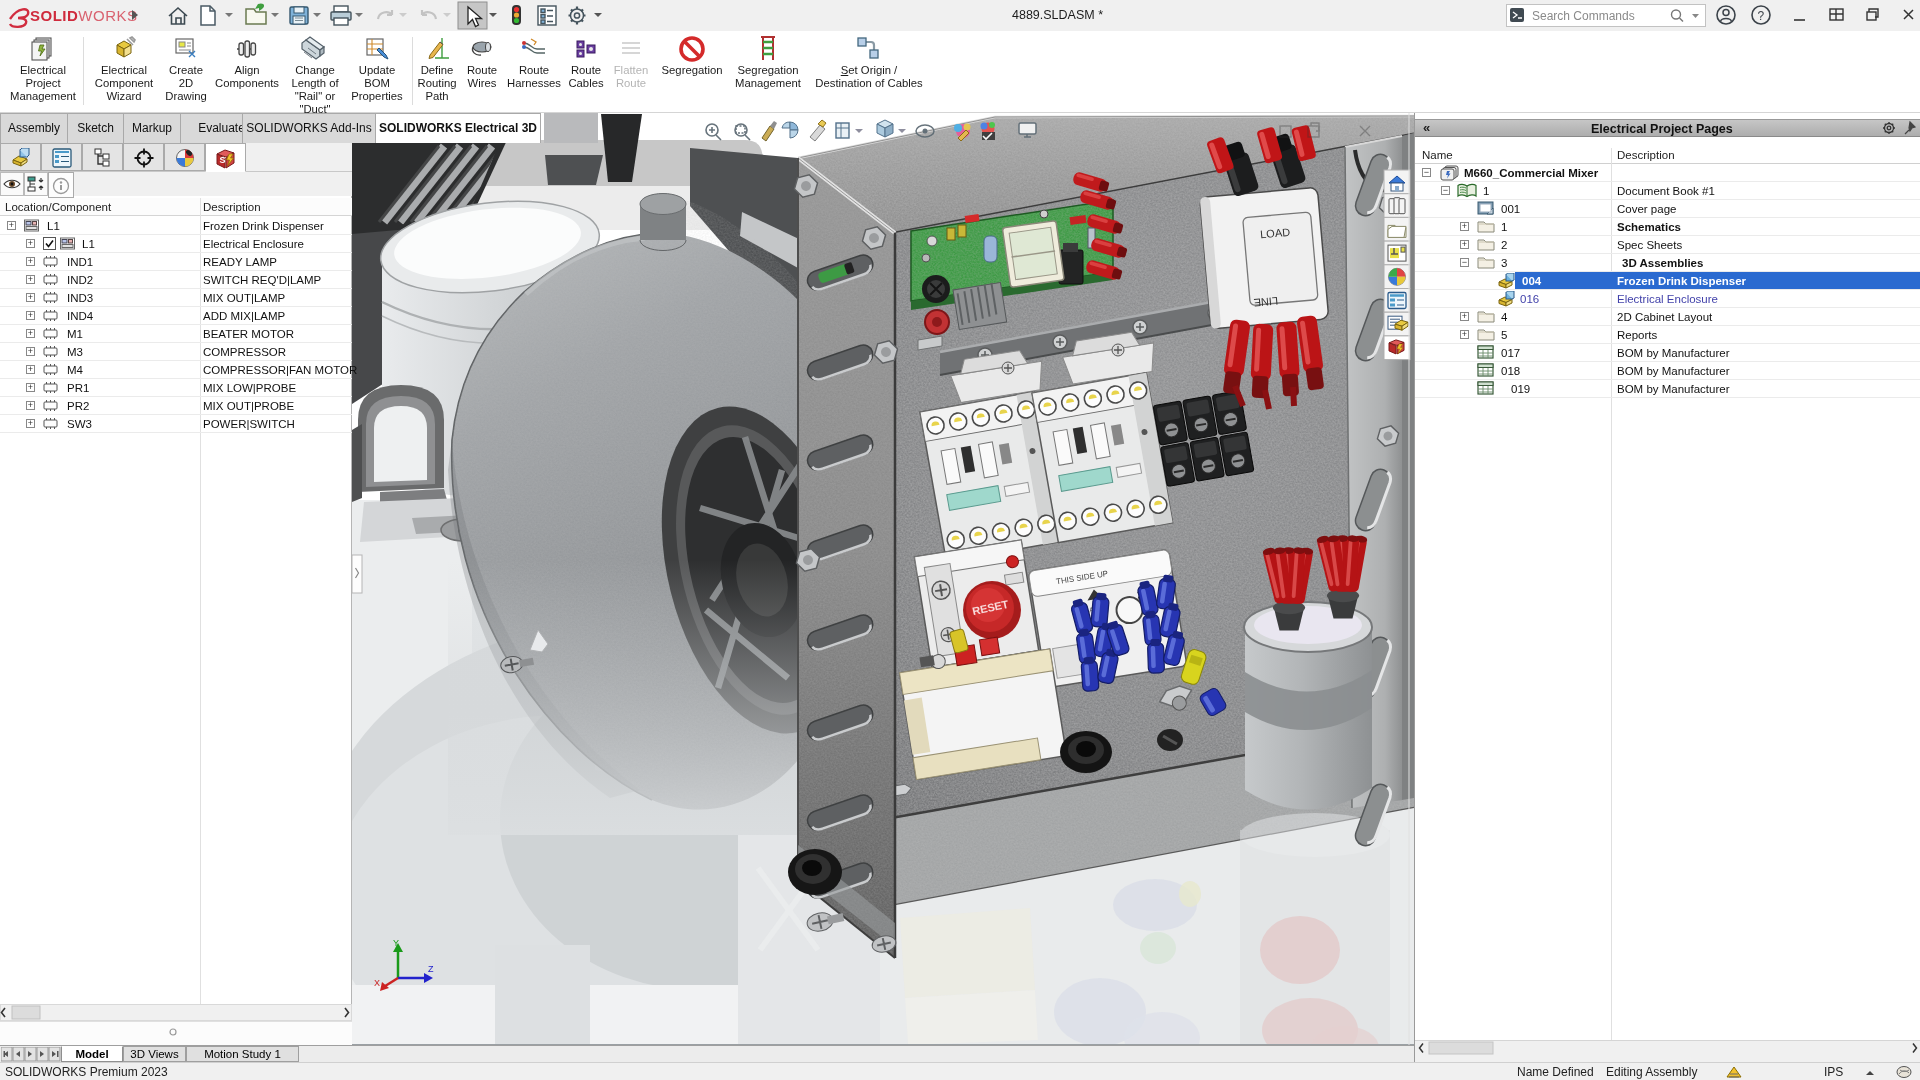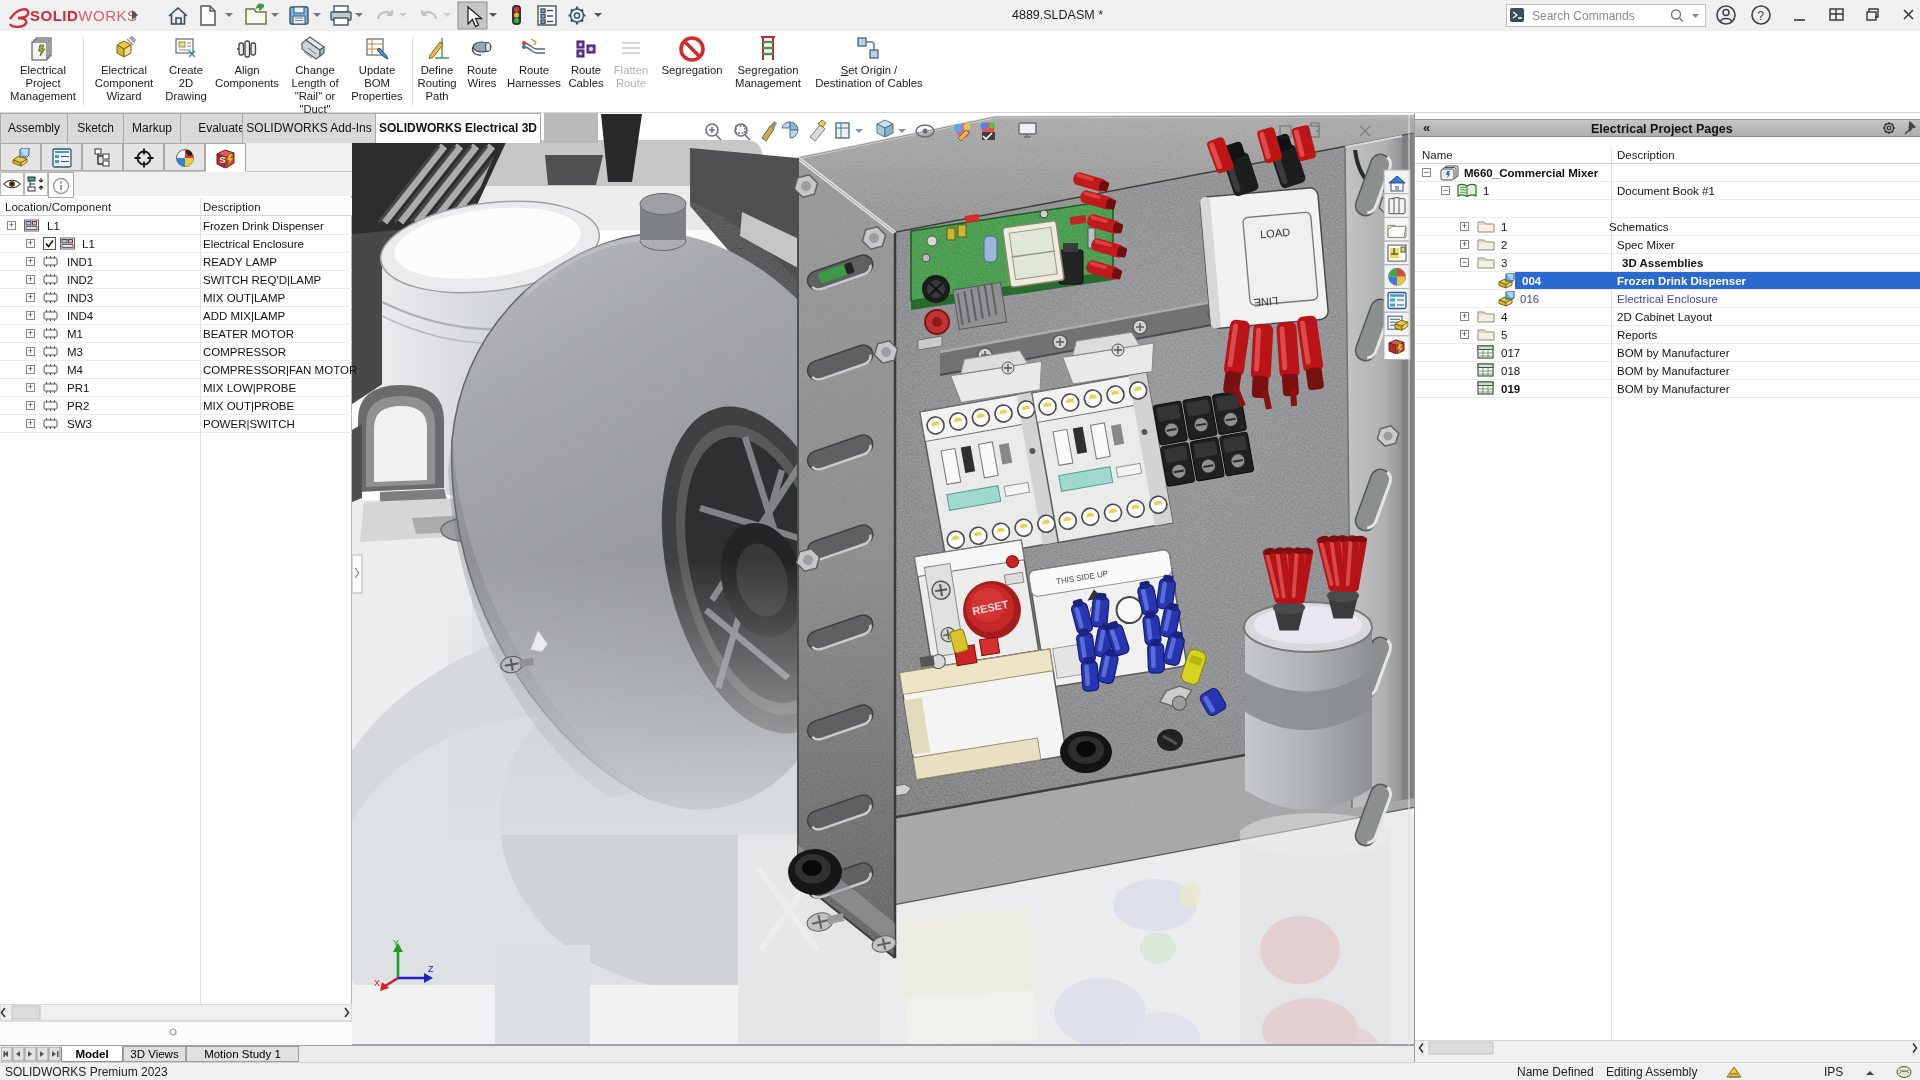--- a/index.html
+++ b/index.html
@@ -1309,39 +1309,48 @@
       <div class="expbox" style="left:26px;top:4px">−</div>
       <span class="abs" style="left:42px;top:1px"><svg width="20" height="15" viewBox="0 0 20 15">
           <path d="M10 3 C7 1 3 1 1 2.5 V13 C3 11.5 7 11.5 10 13.5 C13 11.5 17 11.5 19 13 V2.5 C17 1 13 1 10 3 z" fill="#e8f0e0" stroke="#2a6a2a" stroke-width="1.2"></path>
           <path d="M10 3 V13.5" stroke="#2a6a2a"></path>
           <path d="M3 4.5 c2 -0.5 4 -0.5 6 0.5 M3 7 c2 -0.5 4 -0.5 6 0.5 M3 9.5 c2 -0.5 4 -0.5 6 0.5" stroke="#4a8a4a" fill="none"></path>
         </svg></span>
       <span style="left:68px;color:#111;font-weight:normal">1</span>
       <span style="left:202px;color:#111;font-weight:normal">Document Book #1</span>
     </div>
 <div class="gridline" style="top:86px;width:506px"></div>
+<div class="trow" style="top:87px">
+      <span class="abs" style="left:62px;top:1px"><svg width="17" height="14" viewBox="0 0 17 14">
+          <rect x="1" y="1" width="15" height="12" fill="#7a9ab0" stroke="#3a5a70"></rect>
+          <path d="M10 13 l6 -6 v6 z" fill="#d8e4ec" stroke="#3a5a70"></path>
+          <rect x="3" y="3" width="11" height="8" fill="#fff" stroke="#9ab"></rect>
+        </svg></span>
+      <span style="left:86px;color:#111;font-weight:normal">001</span>
+      <span style="left:202px;color:#111;font-weight:normal">Cover page</span>
+    </div>
 <div class="gridline" style="top:104px;width:506px"></div>
 <div class="trow" style="top:105px">
       <div class="expbox" style="left:45px;top:4px">+</div>
       <span class="abs" style="left:62px;top:1px"><svg width="18" height="14" viewBox="0 0 18 14">
           <path d="M1 3 h6 l2 2 h8 v8 h-16 z" fill="#f4f0e4" stroke="#8a8a7a"></path>
           <path d="M1 5 h16" stroke="#c9c4b0"></path>
         </svg></span>
       <span style="left:86px;color:#111;font-weight:normal">1</span>
-      <span style="left:194px;color:#111;font-weight:normal">Schematics</span>
+      <span style="left:202px;color:#111;font-weight:bold">Schematics</span>
     </div>
 <div class="gridline" style="top:122px;width:506px"></div>
 <div class="trow" style="top:123px">
       <div class="expbox" style="left:45px;top:4px">+</div>
       <span class="abs" style="left:62px;top:1px"><svg width="18" height="14" viewBox="0 0 18 14">
           <path d="M1 3 h6 l2 2 h8 v8 h-16 z" fill="#f4f0e4" stroke="#8a8a7a"></path>
           <path d="M1 5 h16" stroke="#c9c4b0"></path>
         </svg></span>
       <span style="left:86px;color:#111;font-weight:normal">2</span>
-      <span style="left:202px;color:#111;font-weight:normal">Spec Mixer</span>
+      <span style="left:202px;color:#111;font-weight:normal">Spec Sheets</span>
     </div>
 <div class="gridline" style="top:140px;width:506px"></div>
 <div class="trow" style="top:141px">
       <div class="expbox" style="left:45px;top:4px">−</div>
       <span class="abs" style="left:62px;top:1px"><svg width="18" height="14" viewBox="0 0 18 14">
           <path d="M1 3 h6 l2 2 h8 v8 h-16 z" fill="#f4f0e4" stroke="#8a8a7a"></path>
           <path d="M1 5 h16" stroke="#c9c4b0"></path>
         </svg></span>
       <span style="left:86px;color:#111;font-weight:normal">3</span>
       <span style="left:207px;color:#111;font-weight:bold">3D Assemblies</span>
@@ -1411,21 +1420,21 @@
       <span style="left:86px;color:#111;font-weight:normal">018</span>
       <span style="left:202px;color:#111;font-weight:normal">BOM by Manufacturer</span>
     </div>
 <div class="gridline" style="top:266px;width:506px"></div>
 <div class="trow" style="top:267px">
       <span class="abs" style="left:62px;top:1px"><svg width="17" height="14" viewBox="0 0 17 14">
           <rect x="1" y="1" width="15" height="12" fill="#fff" stroke="#3a5a3a" stroke-width="1.2"></rect>
           <path d="M1 4.5 h15 M6 1 v12 M11 1 v12 M1 8 h15 M1 11 h15" stroke="#6a8a6a" stroke-width="0.9"></path>
           <rect x="1" y="1" width="15" height="3.5" fill="#cfe0cf" stroke="#3a5a3a"></rect>
         </svg></span>
-      <span style="left:86px;color:#111;font-weight:bold">019</span>
+      <span style="left:96px;color:#111;font-weight:normal">019</span>
       <span style="left:202px;color:#111;font-weight:normal">BOM by Manufacturer</span>
     </div>
 <div class="gridline" style="top:284px;width:506px"></div>
 <div class="abs" style="left:0;top:927px;width:506px;height:16px;background:#f0f0f0;border-top:1px solid #d5d5d5"></div>
 <svg class="abs" style="left:0;top:927px" width="506" height="16">
       <path d="M8 3.5 l-3.5 4.5 3.5 4.5" fill="none" stroke="#333" stroke-width="1.5"></path>
       <rect x="14" y="2" width="64" height="12" fill="#dcdcdc" stroke="#c4c4c4"></rect>
       <path d="M498 3.5 l3.5 4.5 -3.5 4.5" fill="none" stroke="#333" stroke-width="1.5"></path>
     </svg>
 <div class="abs" style="left:0;top:943px;width:506px;height:6px;background:#f0f0f0"></div>

